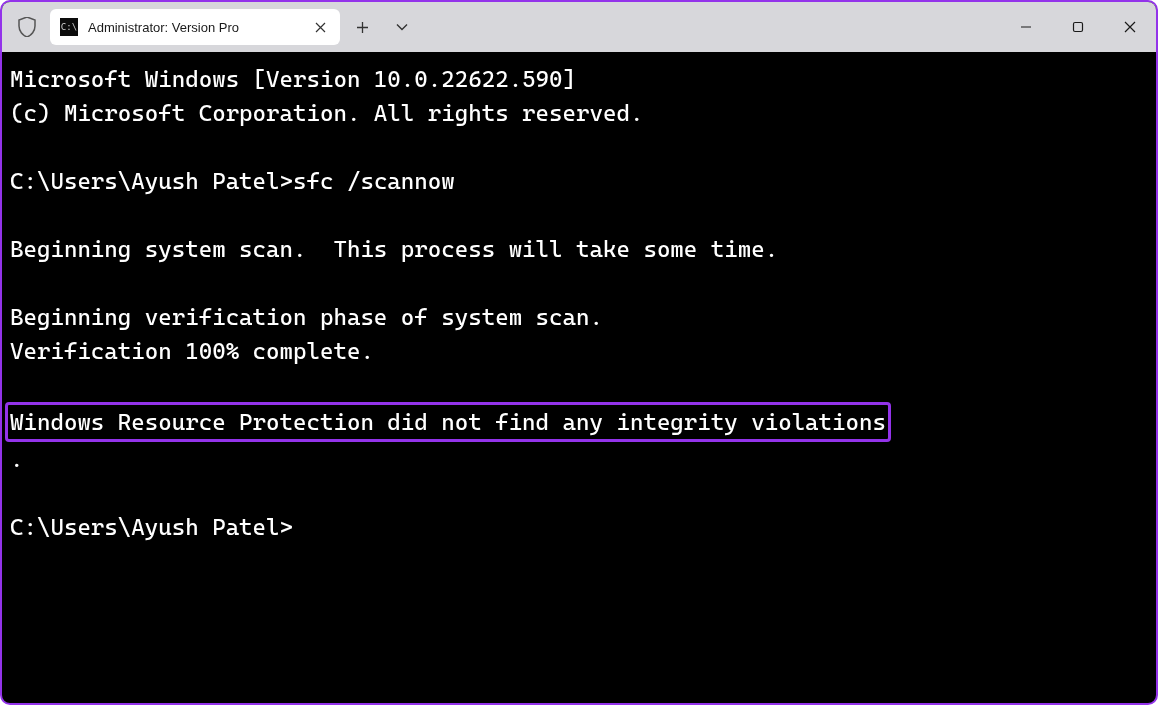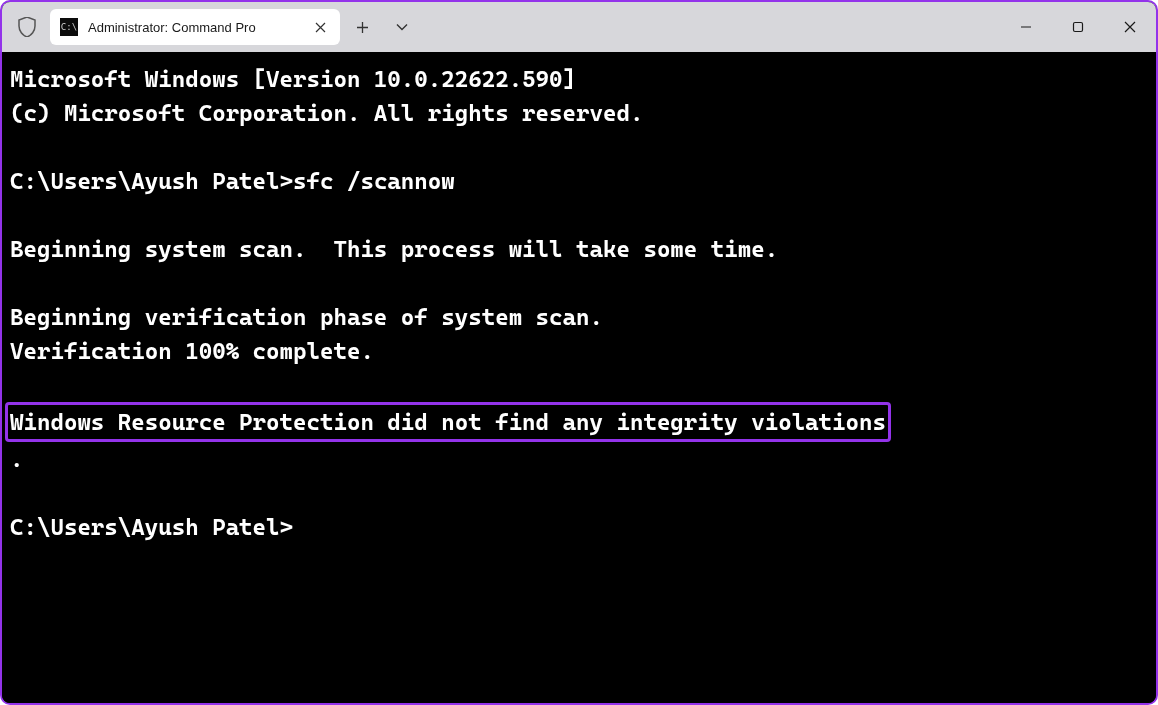--- a/index.html
+++ b/index.html
@@ -102,22 +102,23 @@
     }
     .terminal {
       flex: 1;
       background: #000000;
       color: #ffffff;
       font-family: "Cascadia Mono", "Cascadia Code", Consolas, monospace;
       font-size: 23px;
       line-height: 34px;
       padding: 10px 8px;
       white-space: pre;
-      font-weight: 700;
+      font-weight: 400;
       overflow: hidden;
+      border-radius: 21px;
     }
     .hl {
       border: 3px solid #9333ea;
       border-radius: 4px;
       display: inline-block;
       padding: 0 2px;
       margin-left: -5px;
     }
   </style>
 </head>
@@ -125,21 +126,21 @@
 
 <div class="window">
   <div class="titlebar">
     <div class="shield-wrap">
       <svg width="18" height="20" viewBox="0 0 18 20">
           <path d="M9 0 L17 3 V9 C17 14 13.5 18.5 9 20 C4.5 18.5 1 14 1 9 V3 Z" fill="none" stroke="#555" stroke-width="1.5"></path>
         </svg>
     </div>
     <div class="tab">
       <div class="tab-icon">C:\</div>
-      <div class="tab-title">Administrator: Command Pro</div>
+      <div class="tab-title">Administrator: Version Pro</div>
       <div class="tab-close">
         <svg width="11" height="11" viewBox="0 0 11 11">
             <path d="M1 1 L10 10 M10 1 L1 10" stroke="#333" stroke-width="1.2"></path>
           </svg>
       </div>
     </div>
     <div class="newtab">
       <svg width="13" height="13" viewBox="0 0 13 13">
           <path d="M6.5 1 V12 M1 6.5 H12" stroke="#333" stroke-width="1.3"></path>
         </svg>

